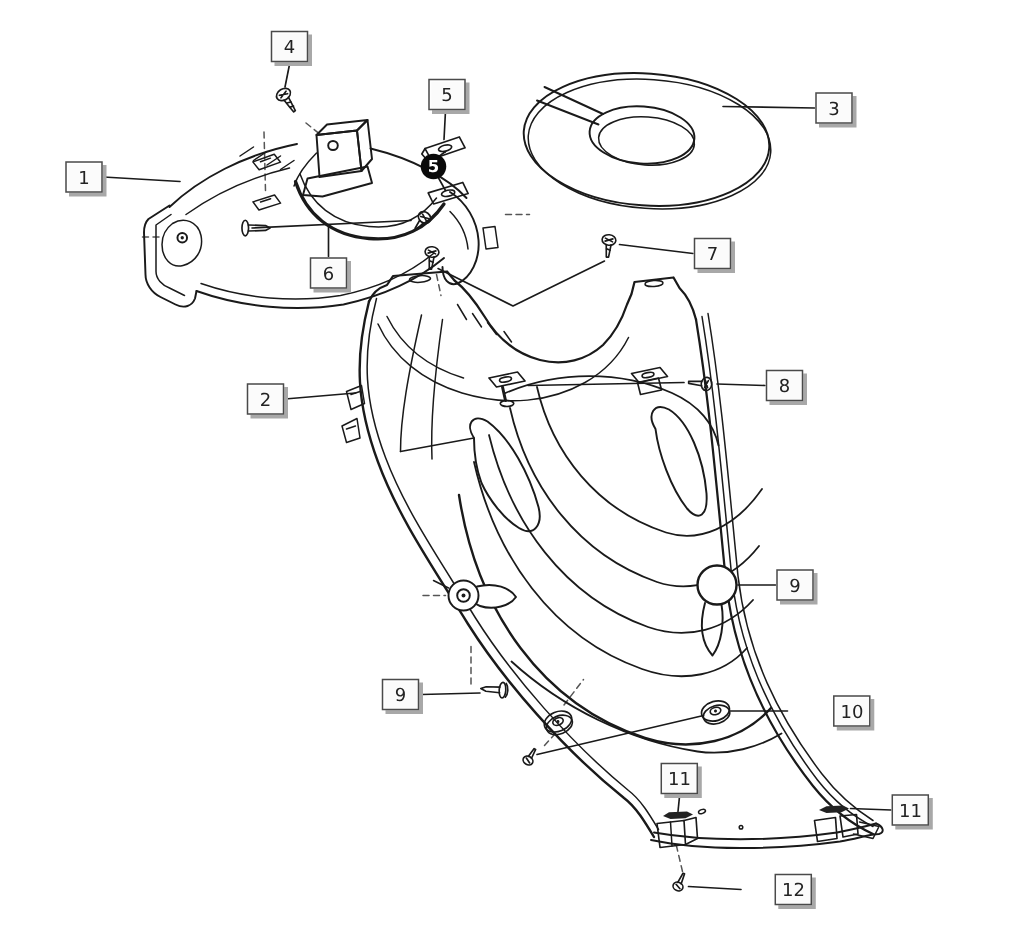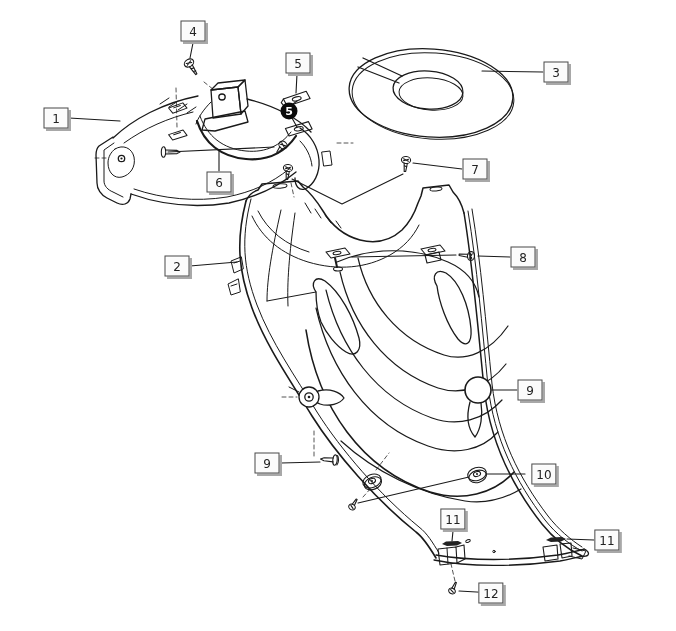--- a/index.html
+++ b/index.html
@@ -284,18 +284,18 @@
 <div class="callout" style="left:177px;top:266px">2</div>
 <div class="callout" style="left:556px;top:72px">3</div>
 <div class="callout" style="left:193px;top:31px">4</div>
 <div class="callout" style="left:298px;top:63px">5</div>
 <div class="bubble" style="left:289px;top:111px">5</div>
 <div class="callout" style="left:219px;top:182px">6</div>
 <div class="callout" style="left:475px;top:169px">7</div>
 <div class="callout" style="left:523px;top:257px">8</div>
 <div class="callout" style="left:530px;top:390px">9</div>
 <div class="callout" style="left:267px;top:463px">9</div>
-<div class="callout" style="left:544px;top:474px">10</div>
+<div class="callout" style="left:568px;top:474px">10</div>
 <div class="callout" style="left:453px;top:519px">11</div>
 <div class="callout" style="left:607px;top:540px">11</div>
-<div class="callout" style="left:491px;top:593px">12</div>
+<div class="callout" style="left:529px;top:593px">12</div>
 
 </div>
 
 </body></html>

